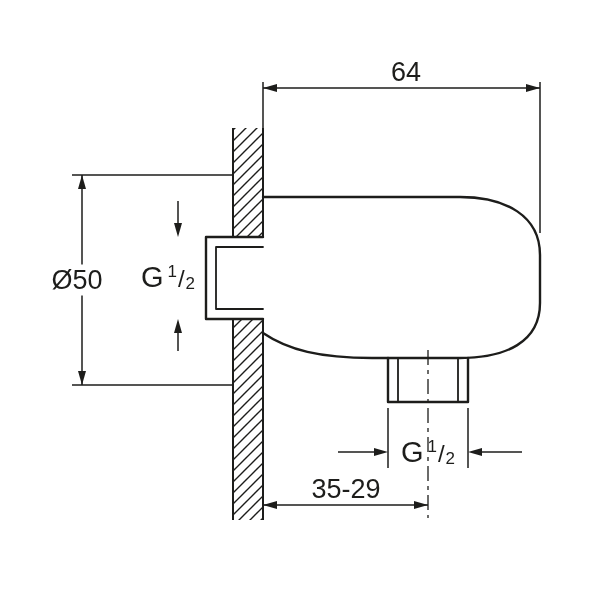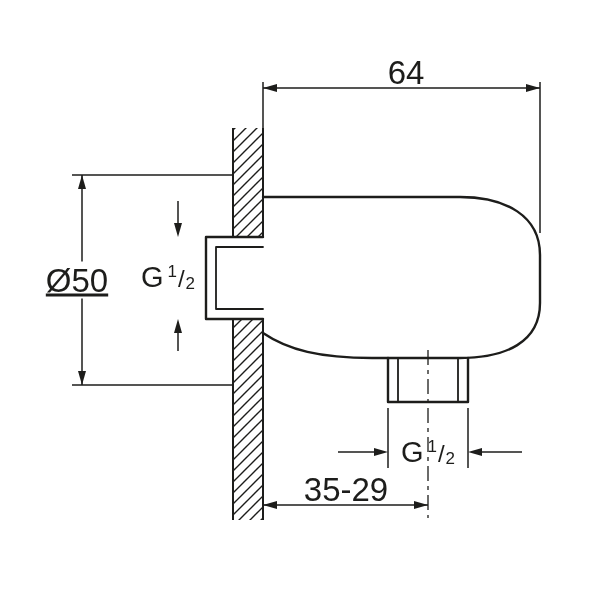--- a/index.html
+++ b/index.html
@@ -18,21 +18,21 @@
   }
   .canvas svg {
     position: absolute;
     left: 0;
     top: 0;
     color: var(--line-color, #1d1d1b);
   }
   .dim-text {
     position: absolute;
     transform: translate(-50%, -50%);
-    font-size: 33px;
+    font-size: 27px;
     white-space: nowrap;
     color: var(--line-color, #1d1d1b);
     line-height: 1;
   }
   .dim-text.bg {
     background: var(--bg-color, #ffffff);
     padding: 2px 5px;
   }
   .gfrac {
     font-size: 29px;
@@ -116,21 +116,21 @@
 
     <g stroke="currentColor" stroke-width="1.5" fill="none">
       <path d="M263,505 H428"></path>
       <polygon points="263,505 277,501 277,509" fill="currentColor" stroke="none"></polygon>
       <polygon points="428,505 414,501 414,509" fill="currentColor" stroke="none"></polygon>
     </g>
   </svg>
 
   <div class="dim-text" style="left:406px; top:72px;">64</div>
 
-  <div class="dim-text bg" style="left:77px; top:280px;text-decoration:underline;">Ø50</div>
+  <div class="dim-text bg" style="left:77px; top:280px;">Ø50</div>
 
   <div class="dim-text gfrac" style="left:168px; top:277px;">
     <span class="sym">G</span><span class="num">1</span><span class="slash">/</span><span class="den">2</span>
   </div>
 
   <div class="dim-text gfrac" style="left:428px; top:452px;">
     <span class="sym">G</span><span class="num">1</span><span class="slash">/</span><span class="den">2</span>
   </div>
 
   <div class="dim-text" style="left:346px; top:489px;">35-29</div>

